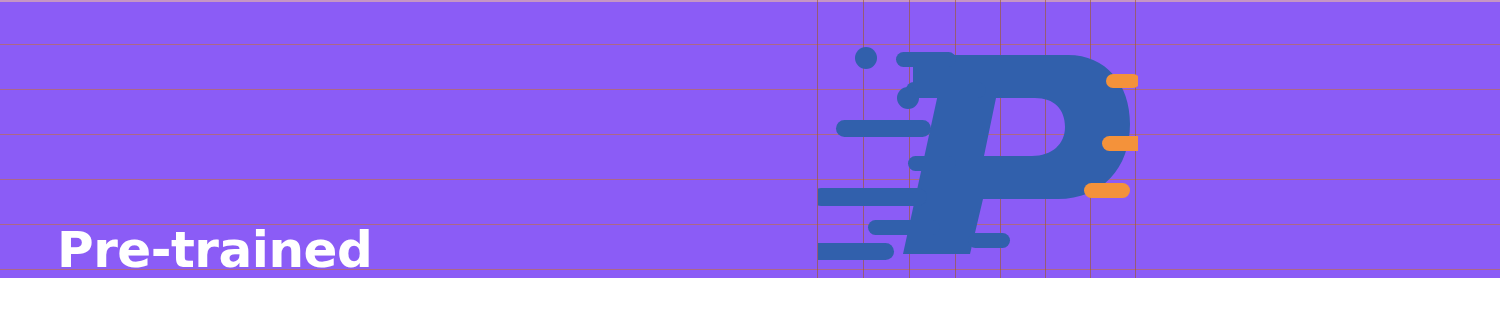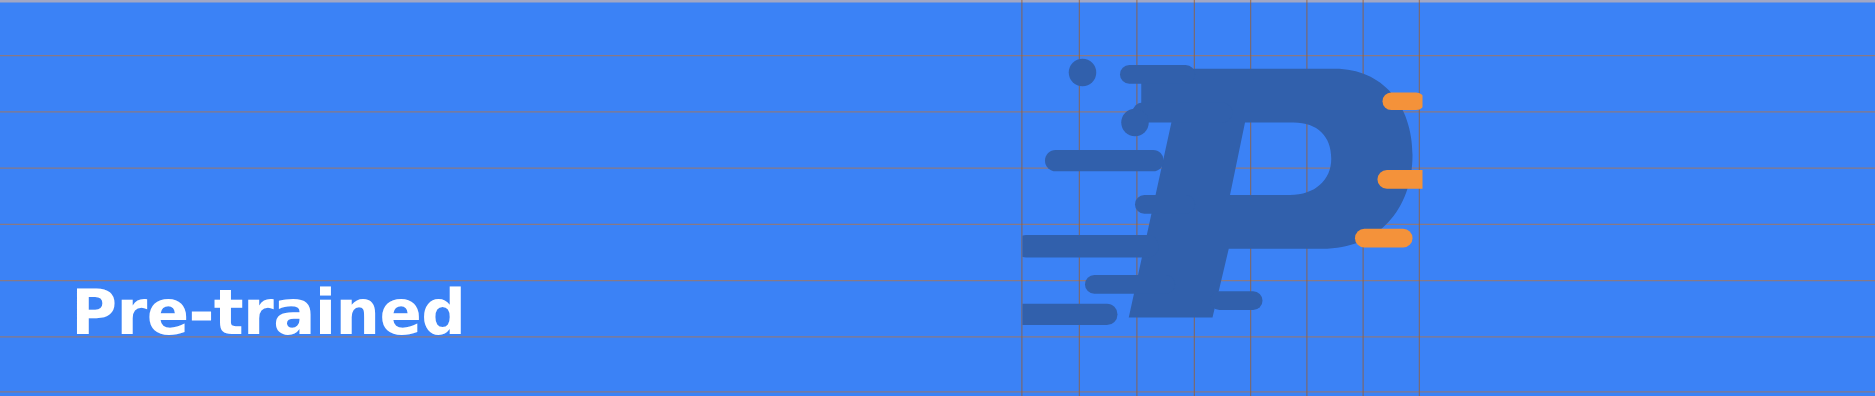--- a/index.html
+++ b/index.html
@@ -83,21 +83,21 @@
   }
   .logo-wrap svg {
     display: block;
     width: 100%;
     height: 100%;
   }
 </style>
 </head>
 <body>
 
-<div id="banner" style="width: 1500px; height: 317px; background: #3b82f6;">
+<div id="banner" style="width: 1500px; height: 278px; background: #8b5cf6;">
 
   <div class="top-edge"></div>
 
   <div class="grid-layer">
     <div class="hline" style="top: 44px; background: rgb(201, 115, 42);"></div>
     <div class="hline" style="top: 89px; background: rgb(201, 115, 42);"></div>
     <div class="hline" style="top: 134px; background: rgb(201, 115, 42);"></div>
     <div class="hline" style="top: 179px; background: rgb(201, 115, 42);"></div>
     <div class="hline" style="top: 224px; background: rgb(201, 115, 42);"></div>
     <div class="hline" style="top: 269px; background: rgb(201, 115, 42);"></div>

